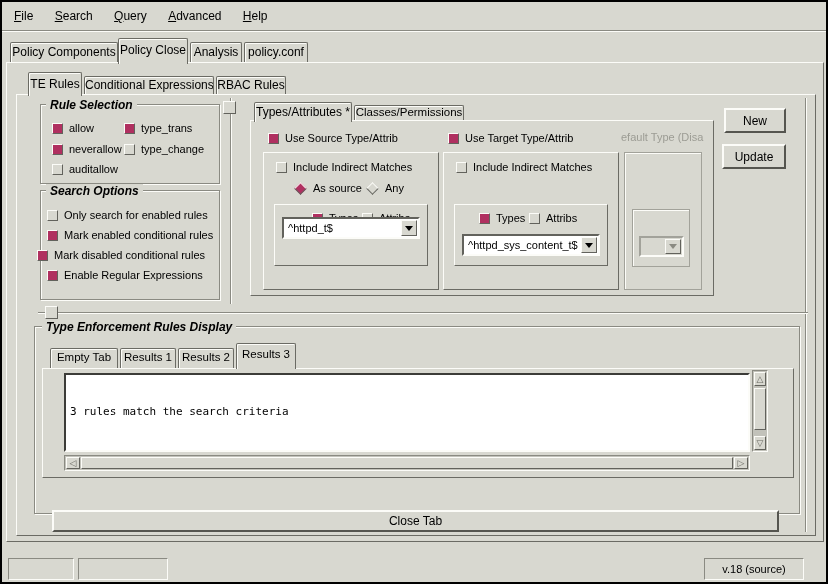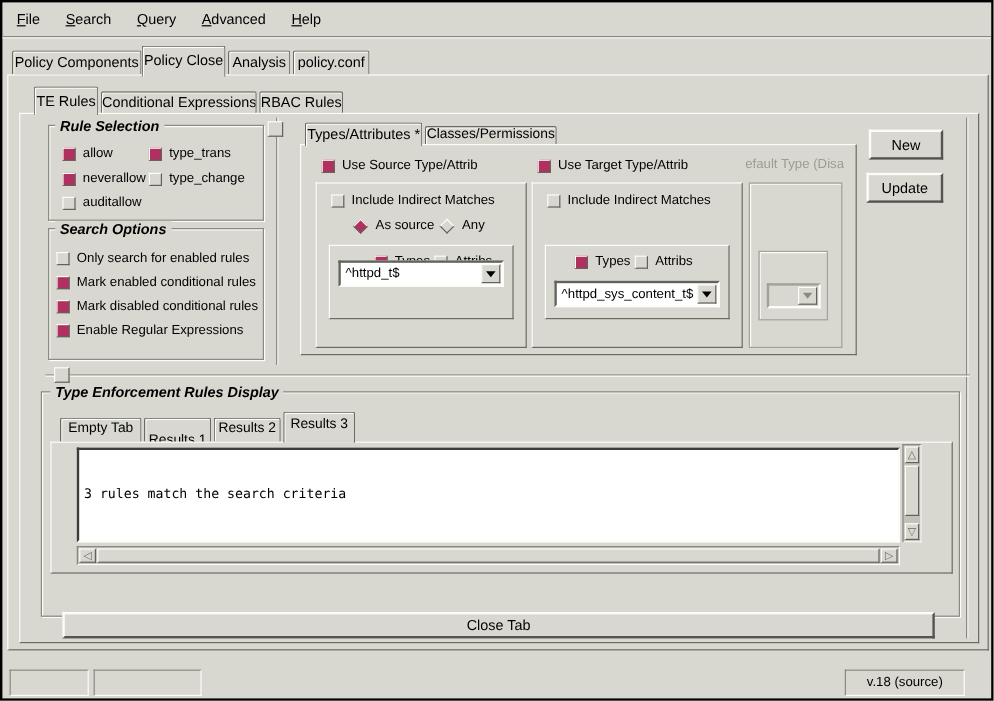--- a/index.html
+++ b/index.html
@@ -94,21 +94,21 @@
   <div class="lframe" style="left:38px;top:188px;width:180px;height:110px"></div>
   <div class="lframe-title" style="left:44px;top:182px">Search Options</div>
   <div class="cb" style="left:45px;top:207px">
     <span class="ind"></span>
     <span>Only search for enabled rules</span>
   </div>
   <div class="cb" style="left:45px;top:227px">
     <span class="ind checked"></span>
     <span>Mark enabled conditional rules</span>
   </div>
-  <div class="cb" style="left:45px;top:247px">
+  <div class="cb" style="left:35px;top:247px">
     <span class="ind checked"></span>
     <span>Mark disabled conditional rules</span>
   </div>
   <div class="cb" style="left:45px;top:267px">
     <span class="ind checked"></span>
     <span>Enable Regular Expressions</span>
   </div>
 
   <div class="groove-v" style="left:228px;top:96px;height:206px"></div>
   <div class="sashhandle" style="left:221px;top:99px"></div>
@@ -190,21 +190,21 @@
   <div class="btn" style="left:720px;top:142px;width:64px;height:25px">Update</div>
 
   <div class="groove-h" style="left:36px;top:310px;width:770px"></div>
   <div class="sashhandle" style="left:43px;top:304px"></div>
 
   <div class="lframe" style="left:32px;top:324px;width:766px;height:188px"></div>
   <div class="lframe-title" style="left:40px;top:318px">Type Enforcement Rules Display</div>
 
   <div class="page" style="left:40px;top:366px;width:752px;height:110px"></div>
   <div class="tab" style="left:48px;top:346px;width:68px;height:20px;padding-top:2px;font-size:11.5px">Empty Tab</div>
-  <div class="tab" style="left:118px;top:346px;width:56px;height:20px;padding-top:12px;font-size:11.5px">Results 1</div>
+  <div class="tab" style="left:118px;top:346px;width:56px;height:20px;padding-top:2px;font-size:11.5px">Results 1</div>
   <div class="tab" style="left:176px;top:346px;width:56px;height:20px;padding-top:2px;font-size:11.5px">Results 2</div>
   <div class="tab" style="left:234px;top:341px;width:60px;height:26px;padding-top:4px;font-size:11.5px;z-index:2">Results 3</div>
 
   <div class="textarea" style="left:62px;top:371px;width:686px;height:79px;z-index:3">
     <div>3 rules match the search criteria</div>
     <div style="height:14px"></div>
     
     
     
   </div>

